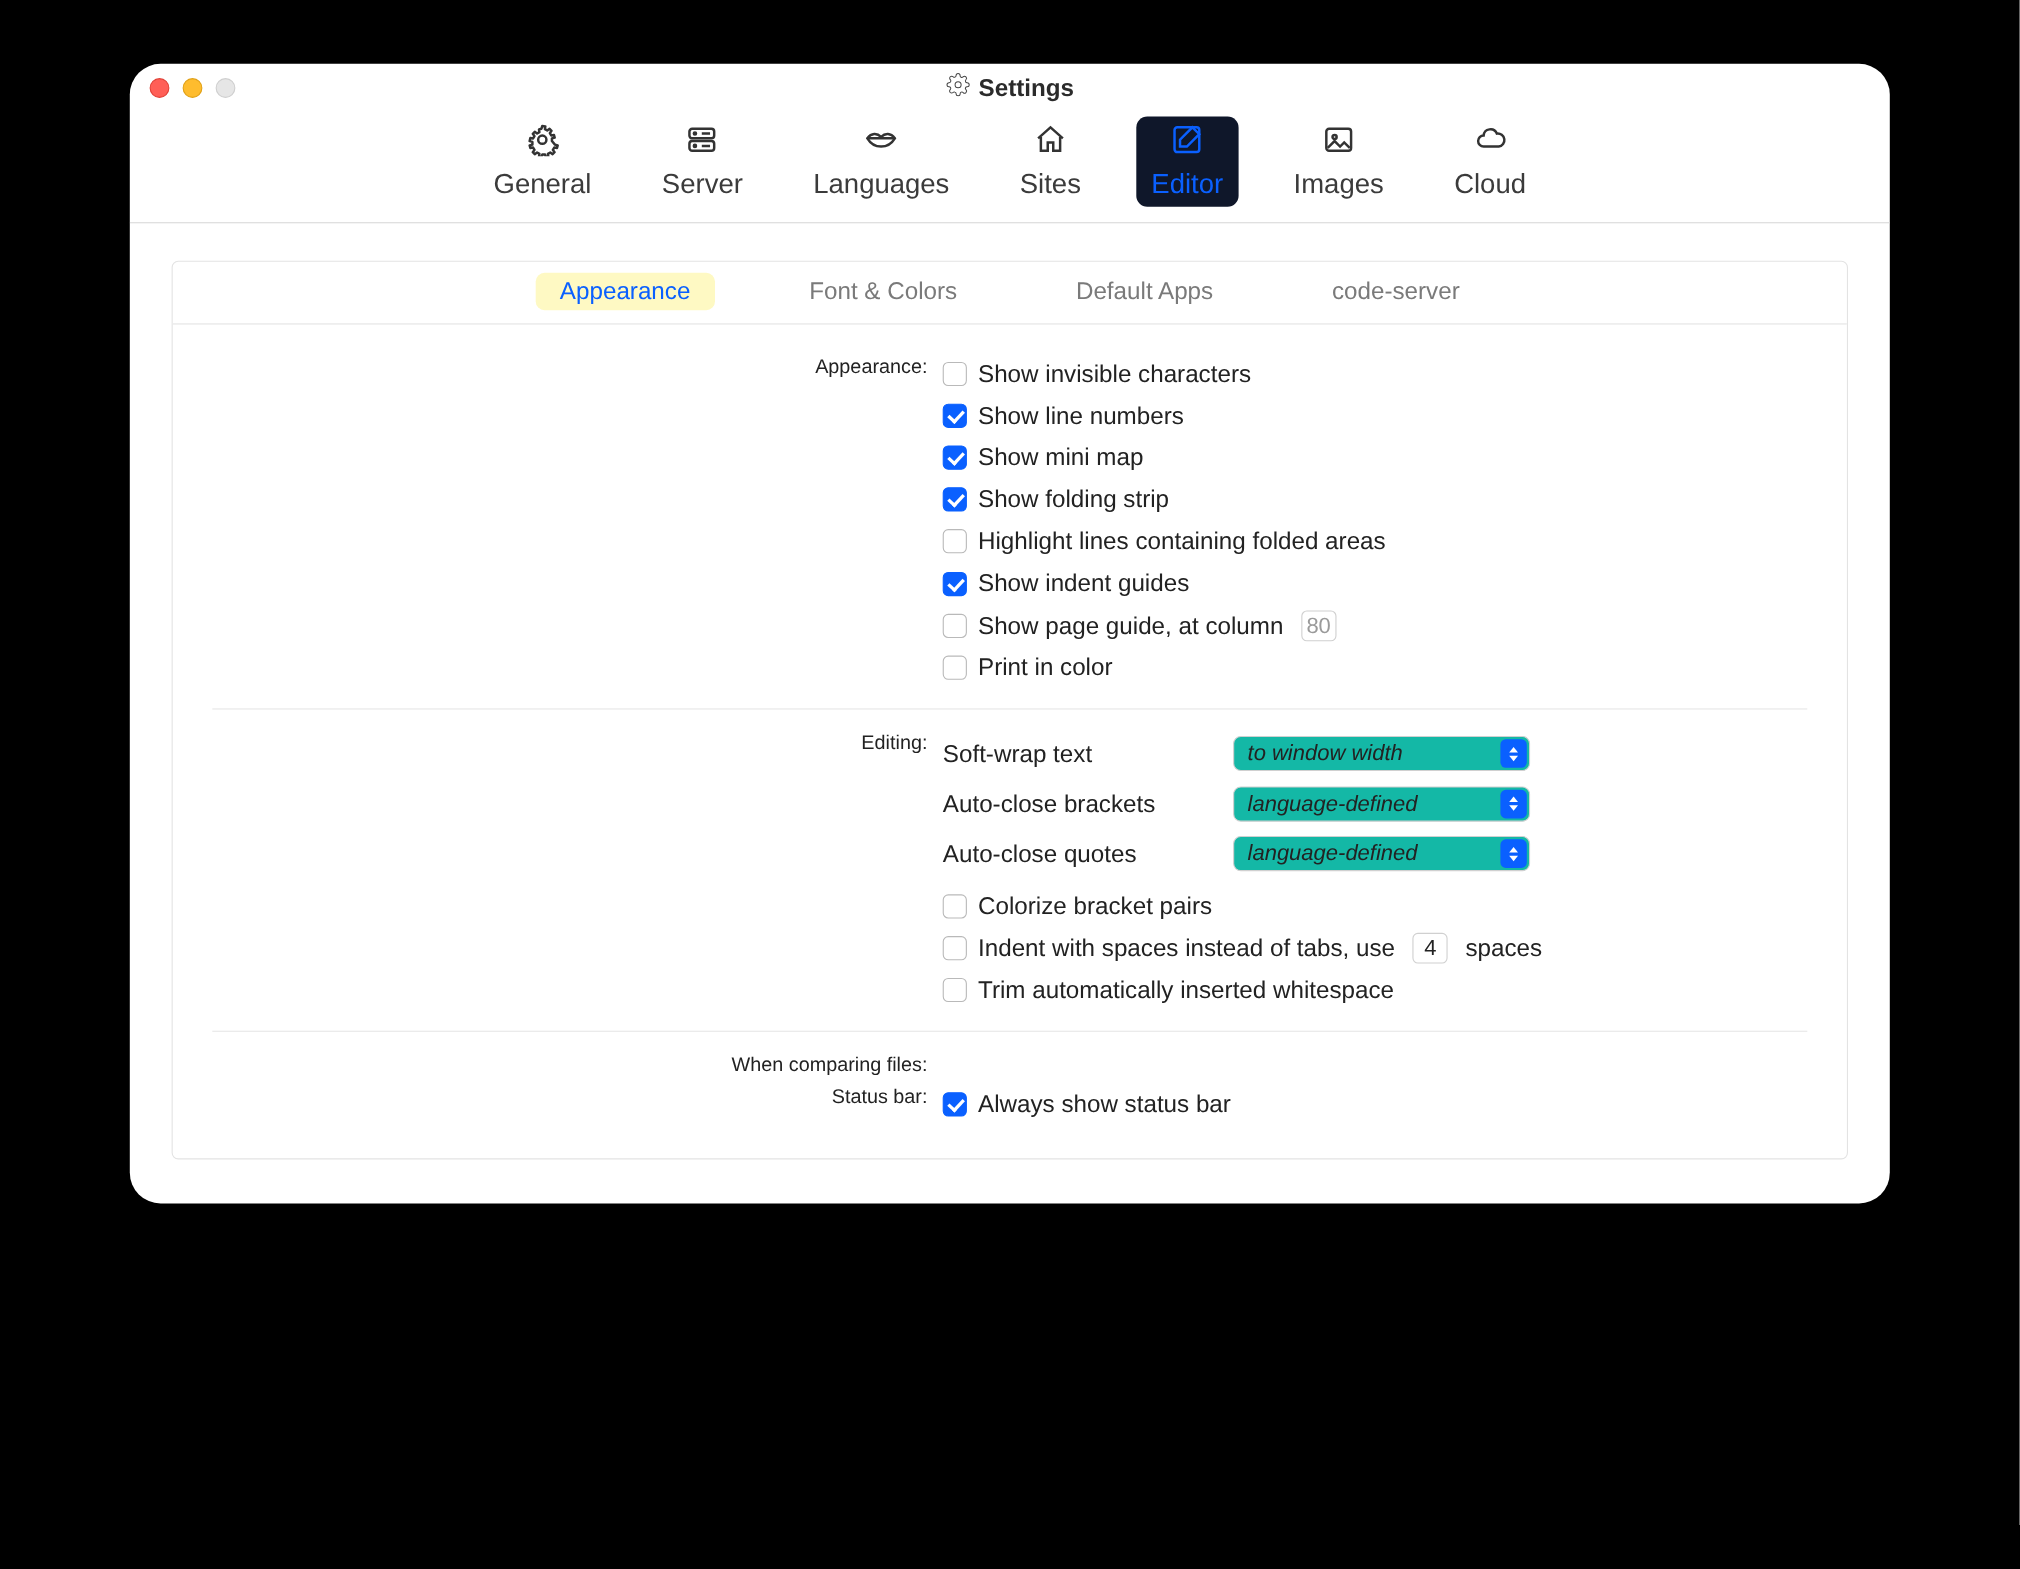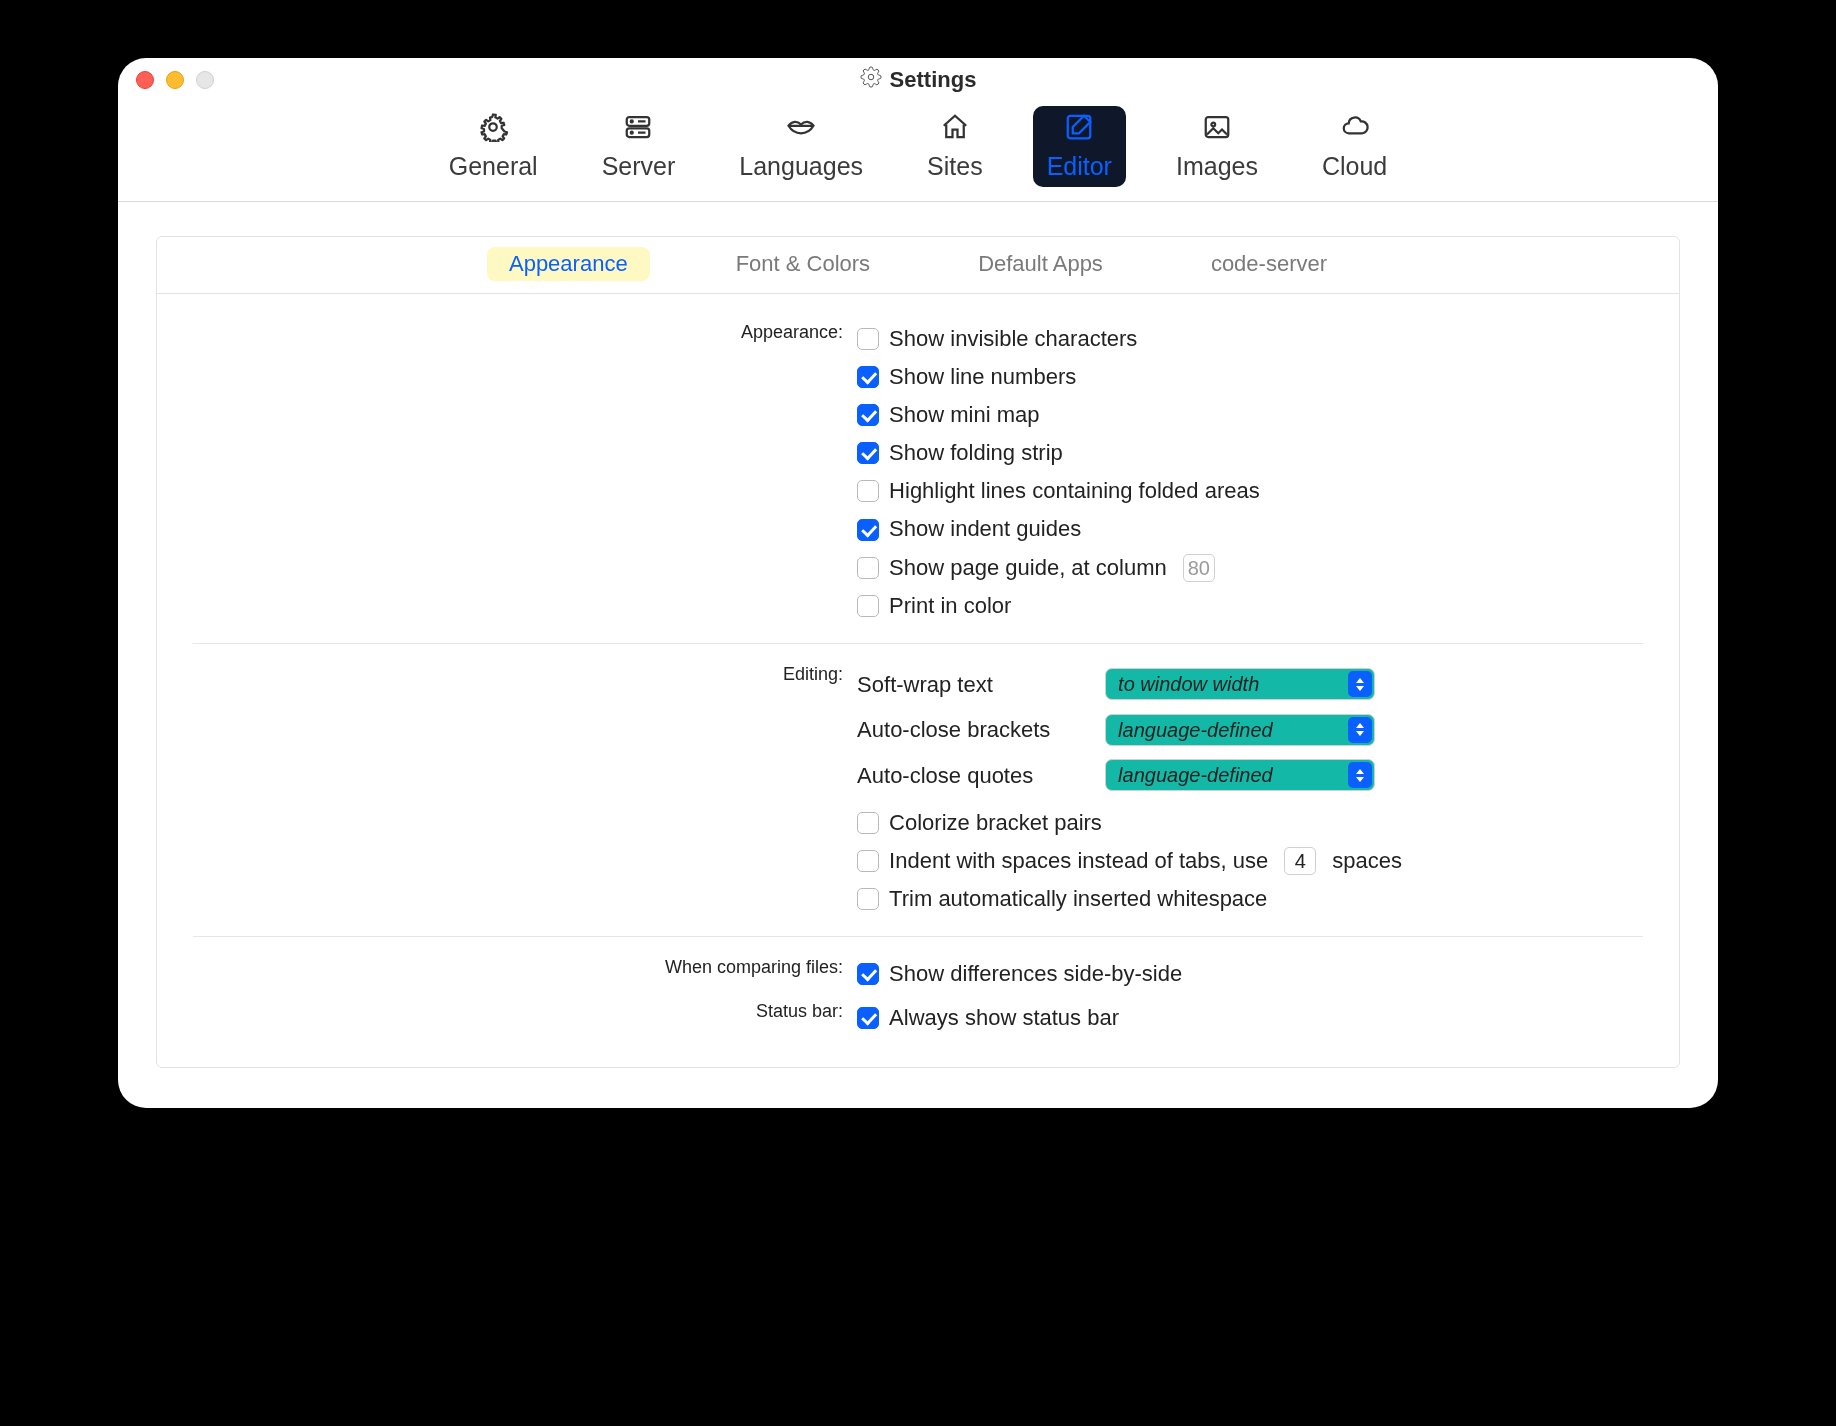--- a/index.html
+++ b/index.html
@@ -96,21 +96,21 @@
     transform: rotate(43deg) translateY(-1px);
   }
   .numbox {
     display: inline-block; width: 32px; height: 28px;
     border: 1px solid #d0d0d0; border-radius: 5px;
     text-align: center; font-size: 20px; color: #9a9a9a;
     line-height: 26px; margin: 0 6px;
   }
   .numbox.dark { color: #222; }
   hr.sep { border: none; border-top: 1px solid #e6e6e6; margin: 18px 36px; }
-  .editrow { display: flex; align-items: center; gap: 18px; padding: 4px 0; line-height: 1.7; }
+  .editrow { display: flex; align-items: center; gap: 34px; padding: 4px 0; line-height: 1.7; }
   .editlabel { width: 230px; }
   .select {
     display: inline-flex; align-items: center; justify-content: space-between;
     width: 270px; height: 32px;
     border: 1px solid #d0d0d0; border-radius: 7px;
     padding: 0 2px 0 12px; font-size: 20px; color: #222;
     background: #14b8a6;
     font-style: italic;
   }
   .select .stepper {
@@ -292,26 +292,20 @@
                 <span class="chk"></span>
                 <span>Trim automatically inserted whitespace</span>
               </div>
           </div>
         </div>
 
         <hr class="sep">
 
         <div class="row">
           <div class="label-col">When comparing files:</div>
-          <div class="field-col">
-            <div class="chkline">
-                <span class="chk checked"></span>
-                <span>Show differences side-by-side</span>
-              </div>
-          </div>
         </div>
 
         <div class="row" style="margin-top:6px;">
           <div class="label-col">Status bar:</div>
           <div class="field-col">
             <div class="chkline">
                 <span class="chk checked"></span>
                 <span>Always show status bar</span>
               </div>
           </div>

